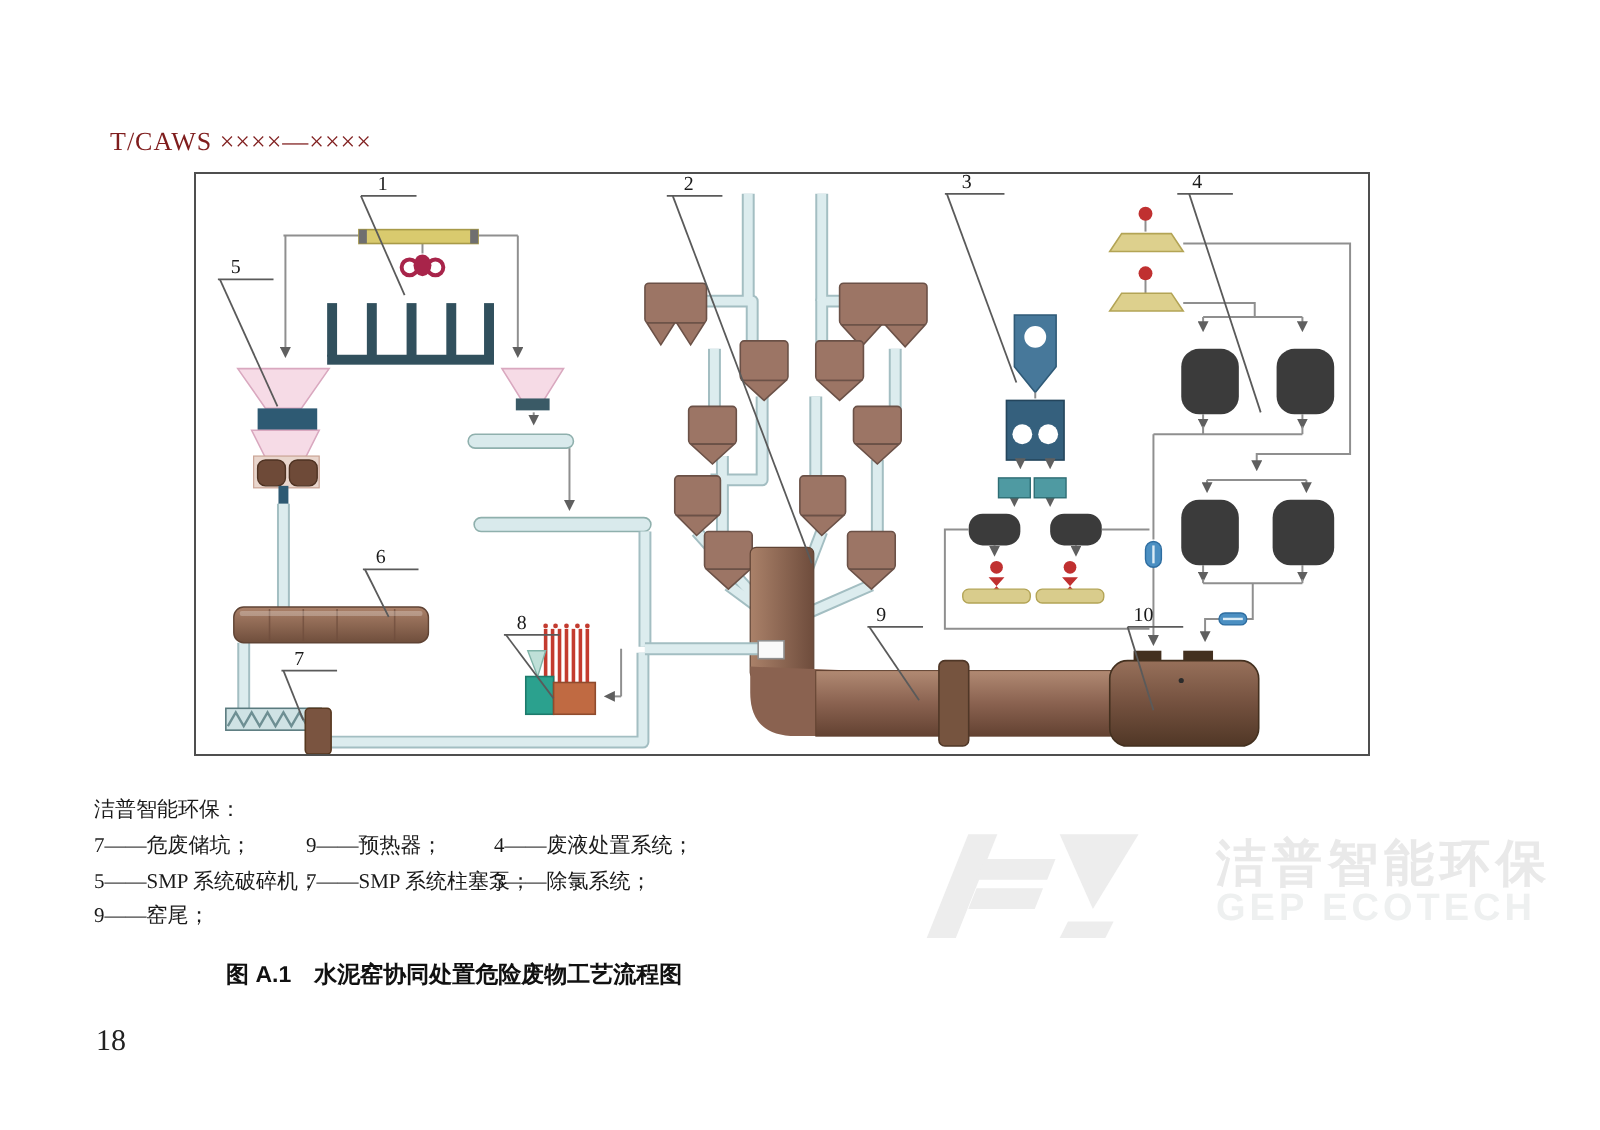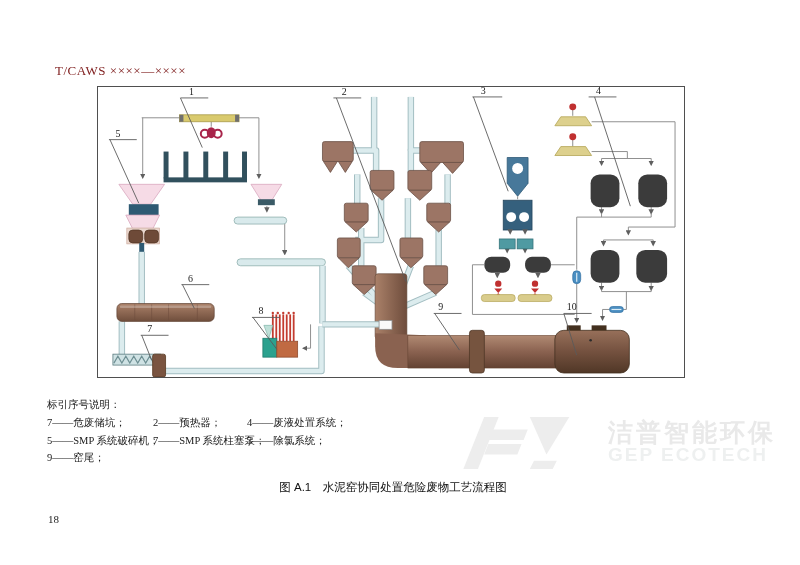--- a/index.html
+++ b/index.html
@@ -11,25 +11,25 @@
   #standard-number{left:55px;top:63px;font-size:13px;color:#7f1d1d;letter-spacing:0.5px;}
   #diagram-frame{
     left:97px;top:86px;width:588px;height:292px;
     border:1px solid #4f4f4f;box-sizing:border-box;background:#fff;
   }
   #legend{left:47px;top:398px;width:420px;font-size:10.5px;color:#1a1a1a;}
   #legend .legend-title{margin-bottom:4px;}
   #legend .legend-grid{display:grid;grid-template-columns:106px 94px 150px;row-gap:3.5px;}
   #legend .legend-grid span{white-space:nowrap;}
   #figure-caption{
-    left:99px;top:480px;width:588px;text-align:center;
+    left:113px;top:480px;width:588px;text-align:left;
     font-family:"Liberation Sans","DejaVu Sans",sans-serif;
-    font-weight:normal;font-size:11.5px;color:#111;
+    font-weight:bold;font-size:11.5px;color:#111;
   }
-  #page-number{left:48px;top:513px;font-size:11px;color:#222;}
+  #page-number{left:48px;top:513px;font-size:15px;color:#222;}
   #watermark{left:446px;top:415px;display:flex;align-items:center;gap:12px;pointer-events:none;}
   #watermark .wm-text{display:flex;flex-direction:column;line-height:1.05;
     font-family:"Liberation Sans","DejaVu Sans",sans-serif;font-weight:bold;}
   #watermark .wm-cn{font-size:25px;color:#e9e9e9;letter-spacing:3px;}
   #watermark .wm-en{font-size:19px;color:#eef0f0;letter-spacing:2px;}
   svg text.lbl{font-family:"Liberation Serif","DejaVu Serif",serif;font-size:10px;fill:#1a1a1a;}
 </style>
 </head>
 <body>
 
@@ -359,24 +359,24 @@
       <path d="M70,44 L92,44 L88,52 L66,52 Z"></path>
     </g>
   </svg>
   <div class="wm-text">
     <span class="wm-cn">洁普智能环保</span>
     <span class="wm-en">GEP ECOTECH</span>
   </div>
 </div>
 
 <div class="abs" id="legend">
-  <div class="legend-title">标引序号说明：</div>
+  <div class="legend-title">洁普智能环保：</div>
   <div class="legend-grid">
     <span>7——危废储坑；</span>
-    <span>2——预热器；</span>
+    <span>9——预热器；</span>
     <span>4——废液处置系统；</span>
     <span>5——SMP 系统破碎机；</span>
     <span>7——SMP 系统柱塞泵；</span>
     <span>3——除氯系统；</span>
     <span>9——窑尾；</span>
     <span></span>
     <span></span>
   </div>
 </div>
 

